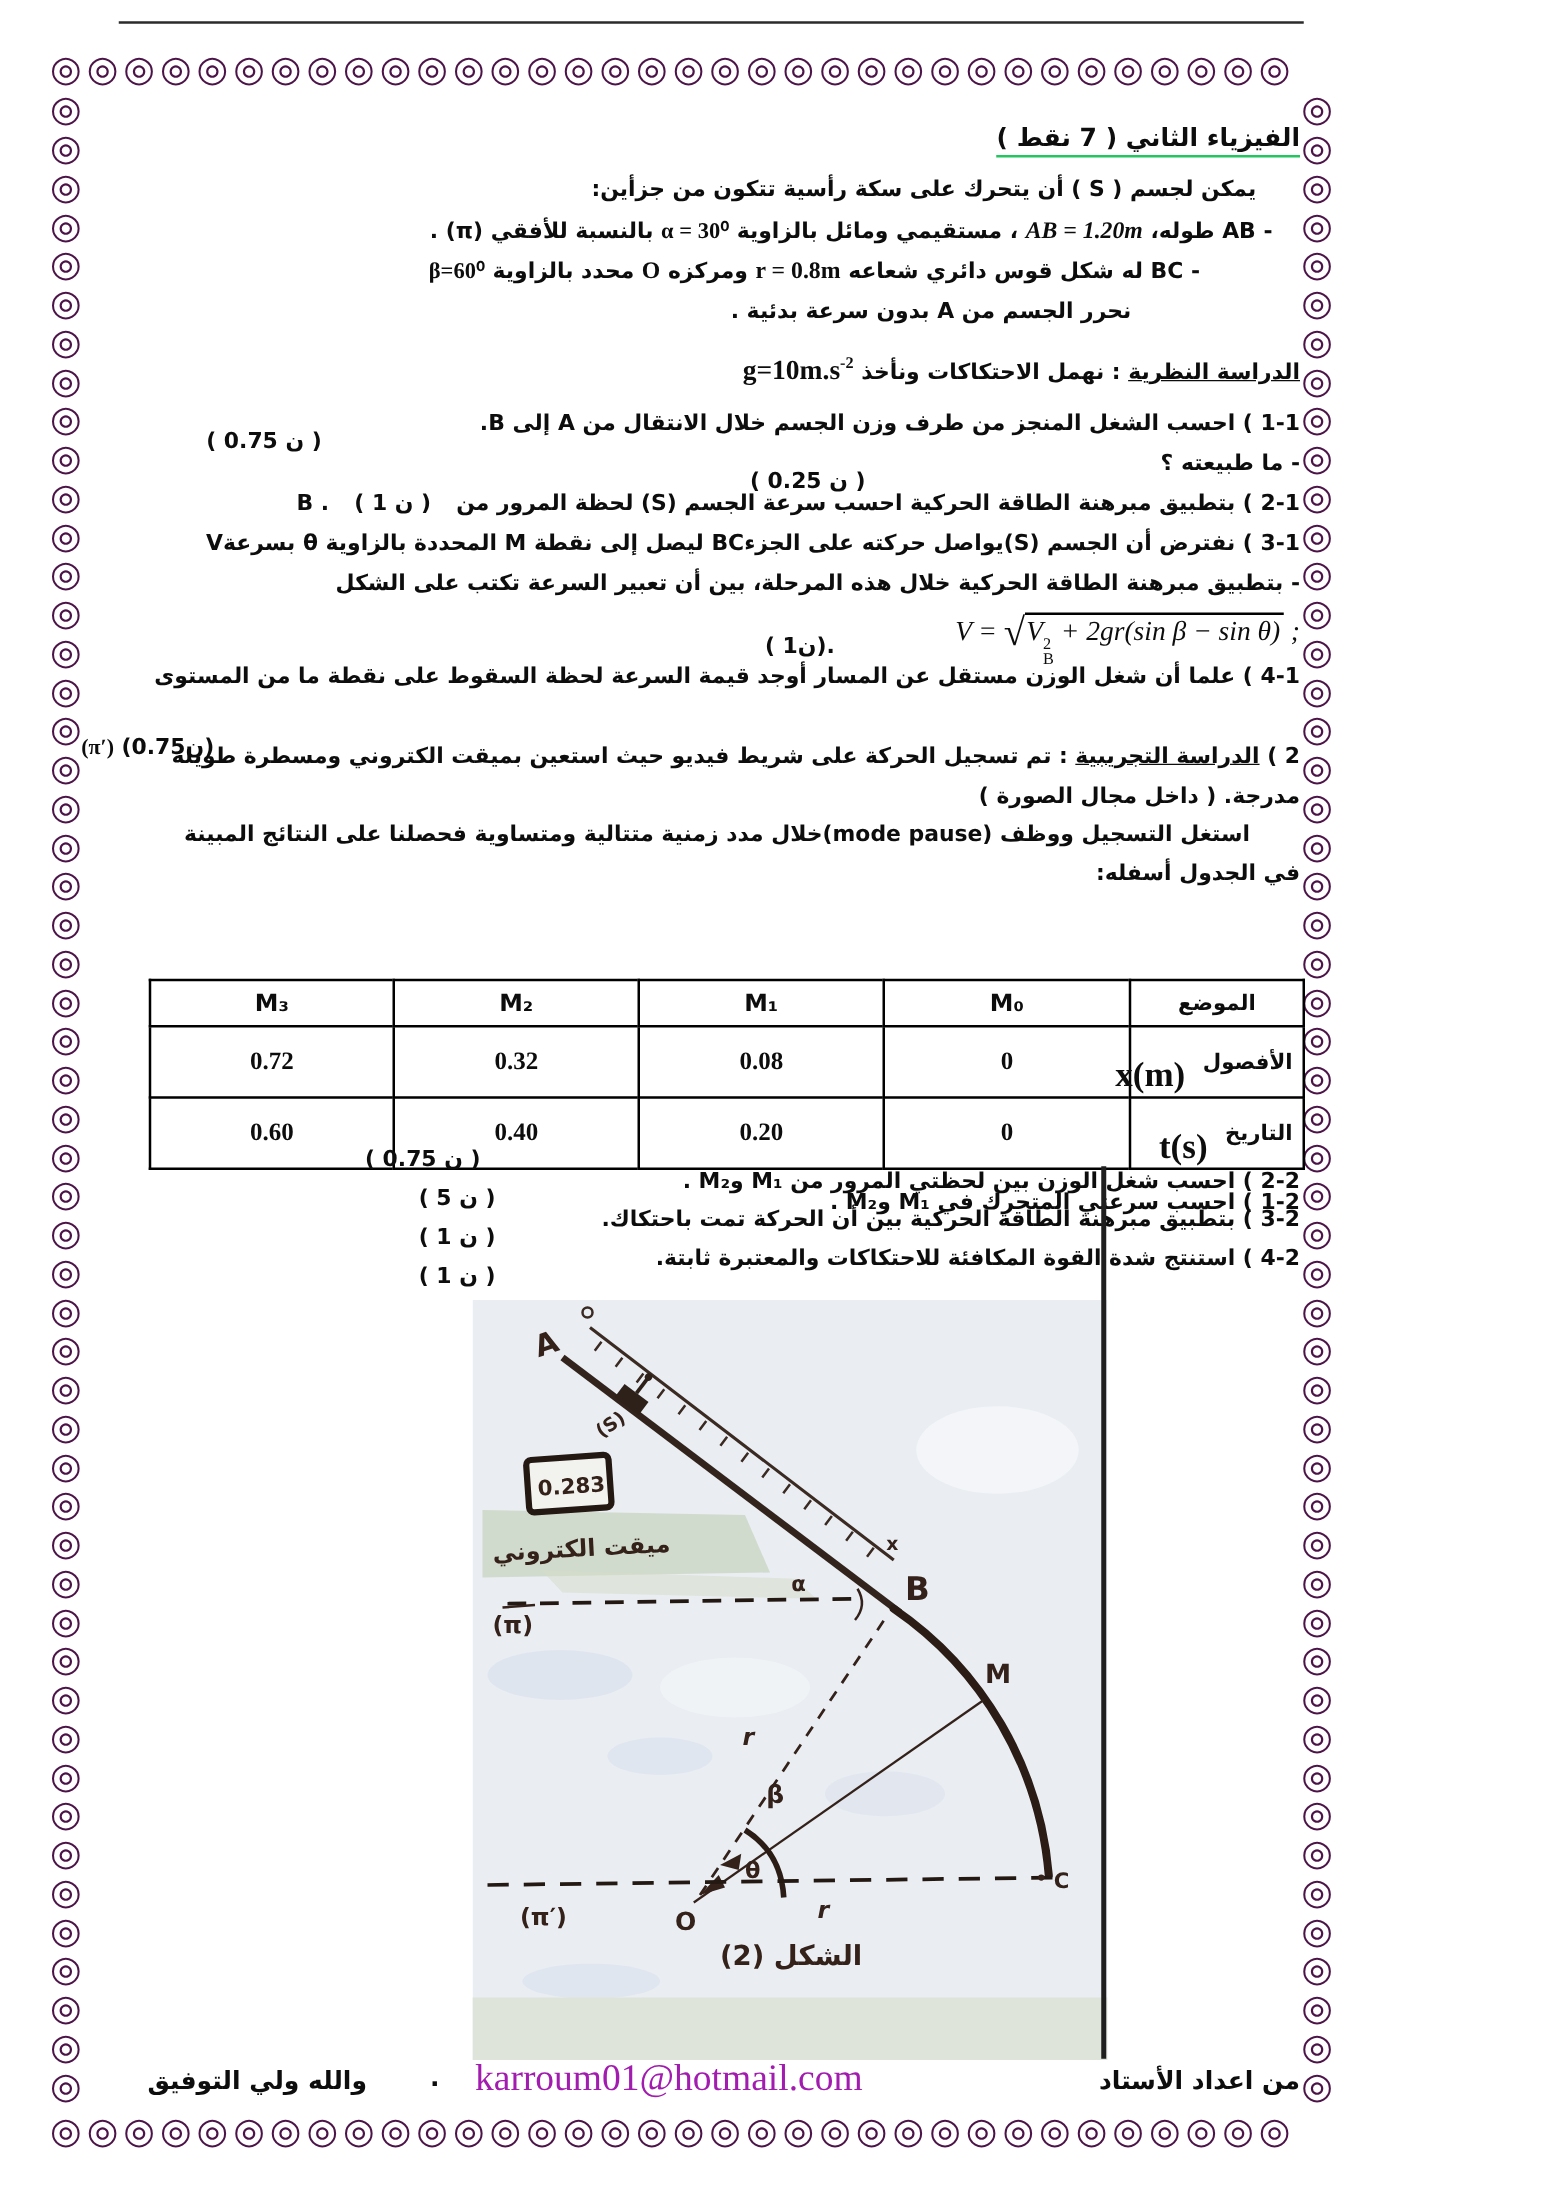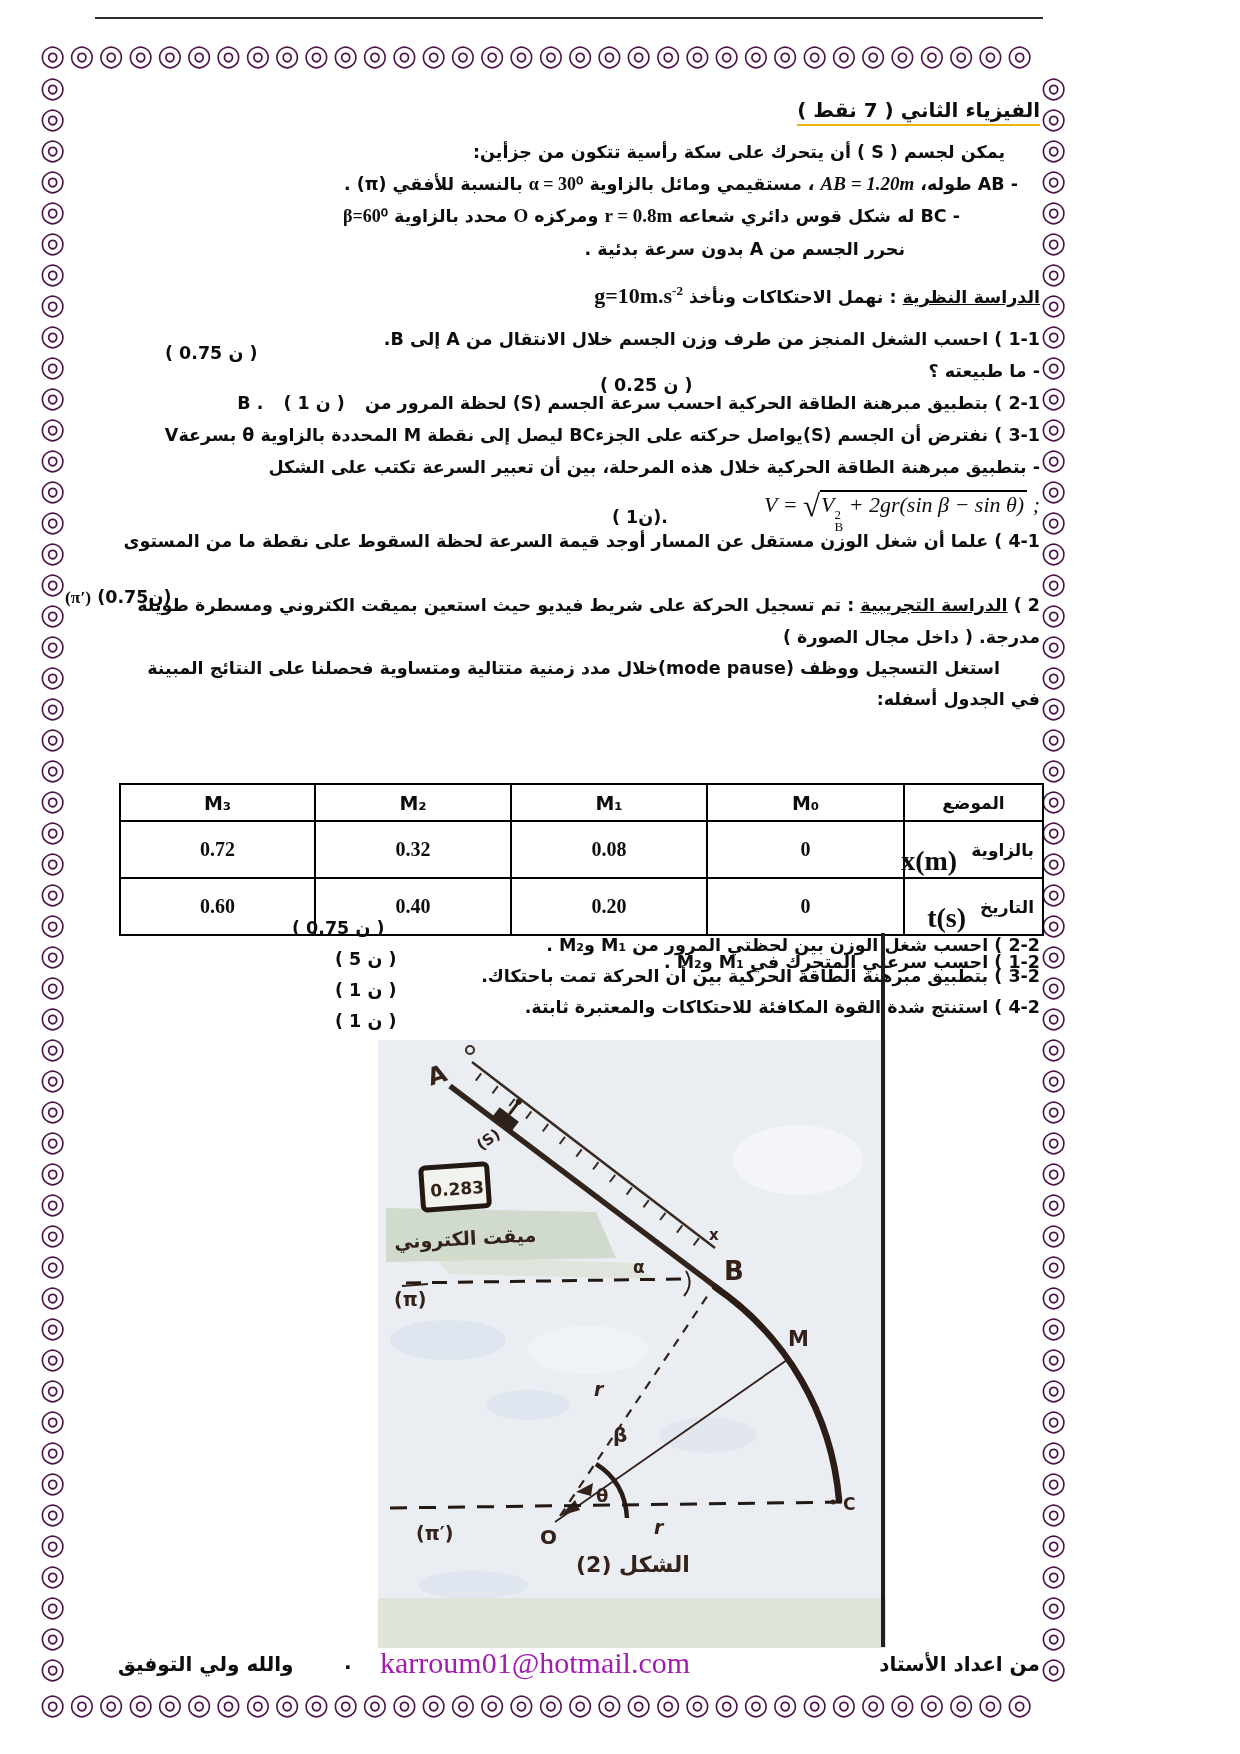--- a/index.html
+++ b/index.html
@@ -4,21 +4,21 @@
 <style>
   html,body{margin:0;padding:0;}
   body{width:1240px;height:1754px;background:#ffffff;position:relative;overflow:hidden;
        font-family:"DejaVu Sans",sans-serif;color:#0d0d0d;}
   .abs{position:absolute;}
   .line{position:absolute;direction:rtl;text-align:right;font-weight:bold;
         font-size:17.5px;white-space:nowrap;color:#0d0d0d;}
   .mark{position:absolute;direction:ltr;font-weight:bold;font-size:17.5px;white-space:nowrap;margin-top:12px;}
   .u{text-decoration:underline;}
   .lat{direction:ltr;unicode-bidi:embed;font-family:"Liberation Serif",serif;}
-  .title{font-size:20px;font-weight:bold;border-bottom:2px solid #eab308;padding-bottom:2px;}
+  .title{font-size:20px;font-weight:bold;border-bottom:2px solid #22c55e;padding-bottom:2px;}
   .gval{font-family:"Liberation Serif",serif;font-size:22px;direction:ltr;unicode-bidi:embed;
         font-weight:bold;margin-left:6px;}
   .gval sup{font-size:13px;}
   .math{direction:ltr;unicode-bidi:embed;font-family:"Liberation Serif",serif;
         font-size:22px;font-style:italic;font-weight:normal;white-space:nowrap;}
   .radical{font-size:31px;font-style:normal;vertical-align:-4px;}
   .radicand{border-top:2px solid #000;padding:0 3px 0 1px;}
   .ss{display:inline-flex;flex-direction:column;font-size:13px;line-height:12px;
       vertical-align:-7px;font-style:normal;}
   .btable{position:absolute;border-collapse:collapse;direction:rtl;table-layout:fixed;}
@@ -152,21 +152,21 @@
       <tr style="height:37px">
     <td class="arlbl">الموضع</td>
     <td class="mhead">M₀</td>
     <td class="mhead">M₁</td>
     <td class="mhead">M₂</td>
     <td class="mhead">M₃</td>
   </tr>
   <tr style="height:35px">
     <td>
       <div class="poscell">
-            <span class="arlbl">بالزاوية</span>
+            <span class="arlbl">الأفصول</span>
             <span class="symlbl">x(m)</span>
           </div>
     </td>
     <td class="mval">0</td>
     <td class="mval">0.08</td>
     <td class="mval">0.32</td>
     <td class="mval">0.72</td>
   </tr>
   <tr style="height:35px">
     <td>

